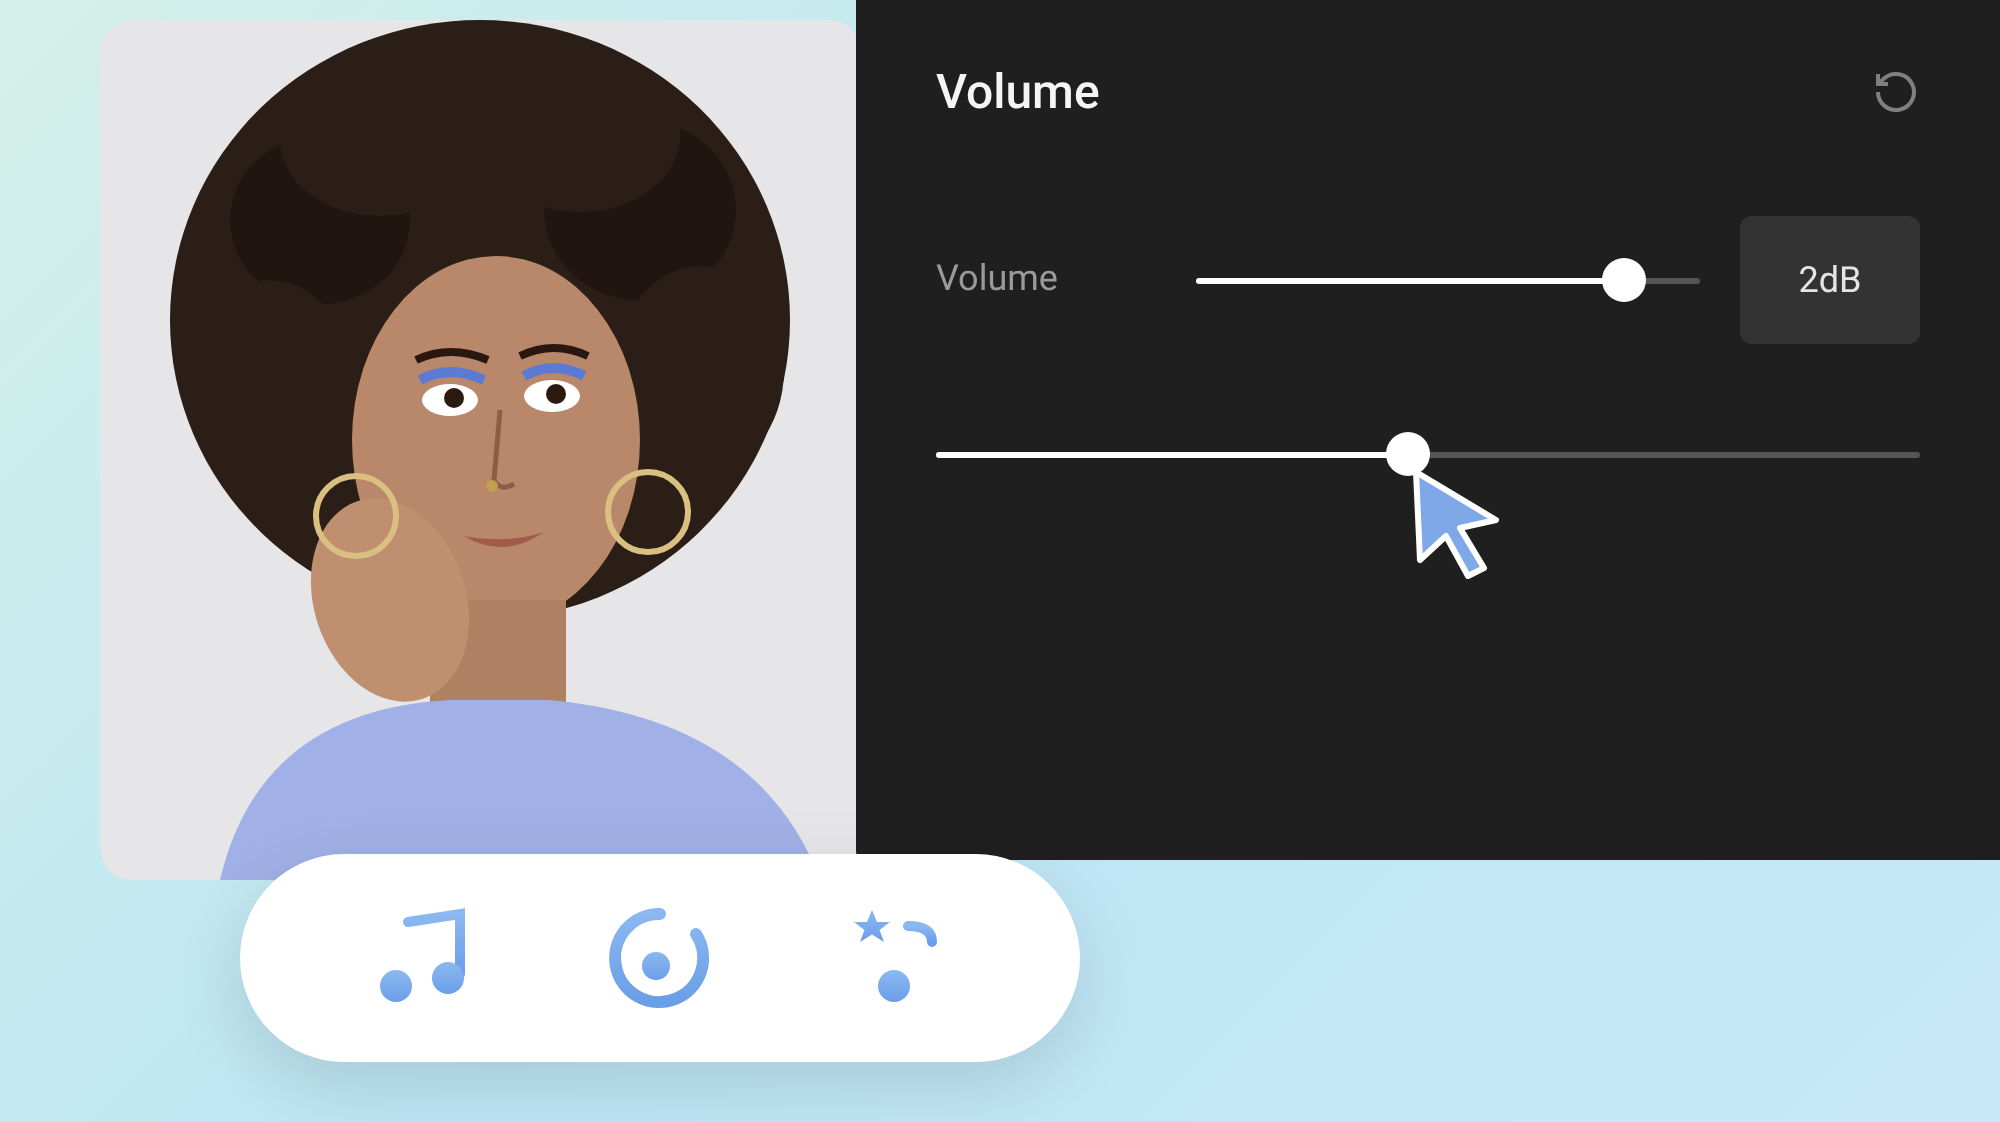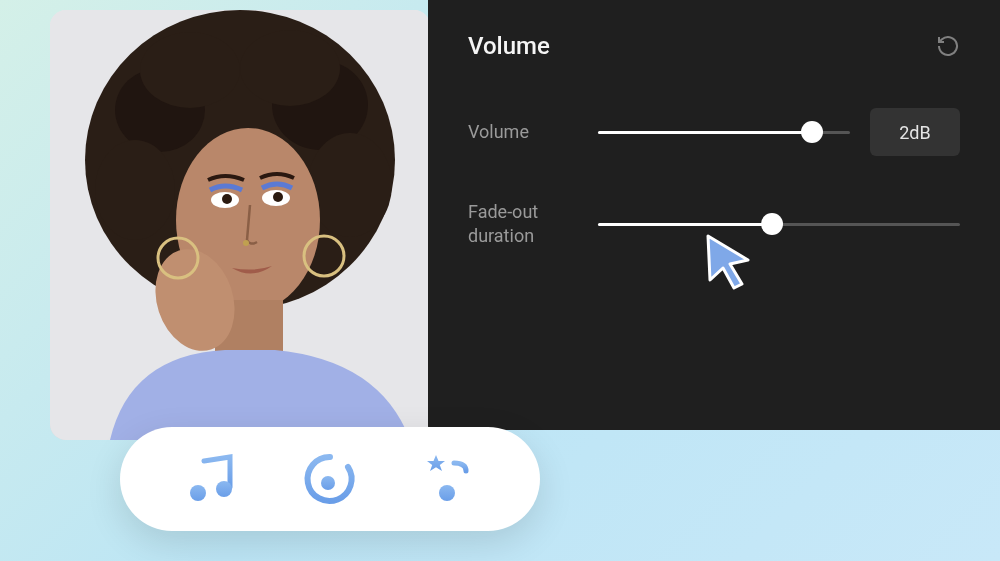--- a/index.html
+++ b/index.html
@@ -91,21 +91,21 @@
     position: absolute;
     top: 50%;
     width: 22px;
     height: 22px;
     background: #fff;
     border-radius: 50%;
     transform: translate(-50%, -50%);
   }
   .value-box {
     width: 90px;
-    height: 48px;
+    height: 64px;
     background: #333;
     border-radius: 6px;
     display: flex;
     align-items: center;
     justify-content: center;
     font-size: 18px;
     color: #e5e5e5;
   }
   .cursor-pointer {
     position: absolute;
@@ -197,21 +197,20 @@
       <div class="slider-track">
         <div class="slider-fill" style="width:85%"></div>
         <div class="slider-thumb" style="left:85%"></div>
       </div>
     </div>
     <div class="value-box">2dB</div>
   </div>
 
 
   <div class="control-row">
-    <div class="control-label">Fade-out duration</div>
     <div class="slider-wrap">
       <div class="slider-track">
         <div class="slider-fill" style="width:48%"></div>
         <div class="slider-thumb" style="left:48%"></div>
       </div>
     </div>
   </div>
 </div>
 
 <svg class="cursor-pointer" viewBox="0 0 60 60">

